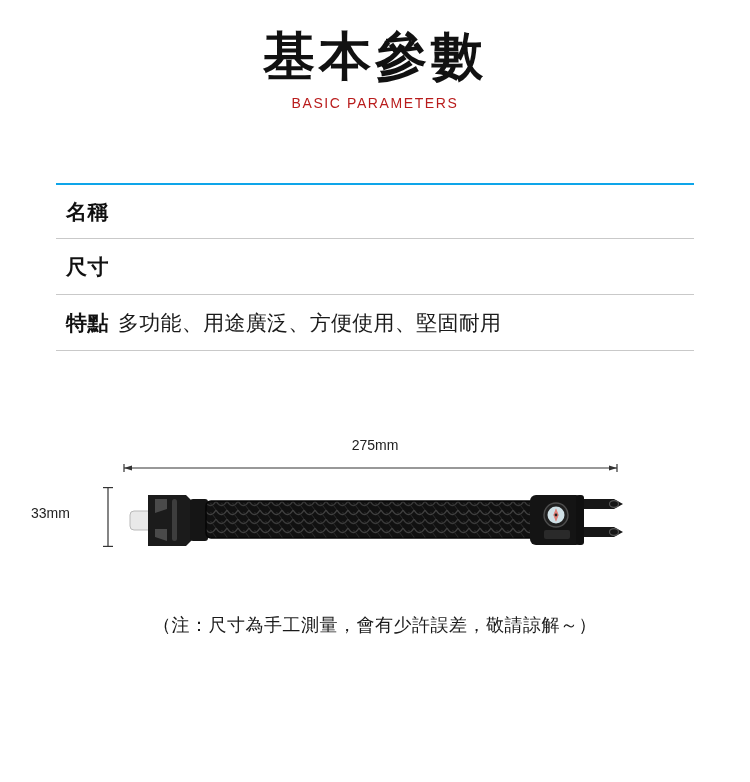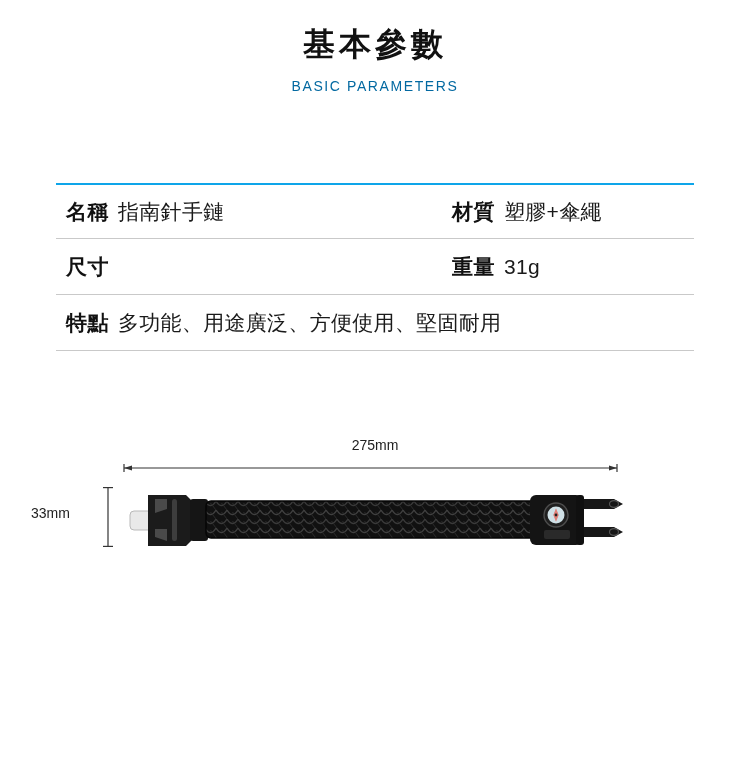--- a/index.html
+++ b/index.html
@@ -23,32 +23,32 @@
 
   
   .header {
     position: absolute;
     top: 24px;
     left: 0;
     width: 750px;
     text-align: center;
   }
   .title-cn {
-    font-size: 32px;
+    font-size: 52px;
     font-weight: 700;
     letter-spacing: 4px;
     color: #111111;
     line-height: 1.25;
     font-family: "Liberation Sans", sans-serif;
   }
   .title-en {
-    margin-top: 14px;
+    margin-top: 6px;
     font-size: 14px;
     letter-spacing: 1.6px;
-    color: #0369a1;
+    color: #b91c1c;
     font-weight: 400;
   }
 
   
   .param-table {
     position: absolute;
     top: 183px;
     left: 56px;
     width: 638px;
   }
@@ -162,35 +162,26 @@
   <div class="header">
     <div class="title-cn">基本參數</div>
     <div class="title-en">BASIC PARAMETERS</div>
   </div>
 
   <div class="param-table">
 
     <div class="param-row">
       <div class="param-cell cell-left">
         <span class="p-label">名稱</span>
-        <span class="p-value">指南針手鏈</span>
-      </div>
-      <div class="param-cell cell-right">
-        <span class="p-label">材質</span>
-        <span class="p-value">塑膠+傘繩</span>
       </div>
     </div>
 
     <div class="param-row">
       <div class="param-cell cell-left">
         <span class="p-label">尺寸</span>
-      </div>
-      <div class="param-cell cell-right">
-        <span class="p-label">重量</span>
-        <span class="p-value">31g</span>
       </div>
     </div>
 
     <div class="param-row">
       <div class="param-cell cell-full">
         <span class="p-label">特點</span>
         <span class="p-value">多功能、用途廣泛、方便使用、堅固耐用</span>
       </div>
     </div>
 
@@ -249,14 +240,15 @@
 
       <path d="M452,16 L486,16 L495,21 L486,26 L452,26 Z" fill="#171717"></path>
       <path d="M452,44 L486,44 L495,49 L486,54 L452,54 Z" fill="#171717"></path>
       <ellipse cx="486" cy="21" rx="4.5" ry="3.4" fill="none" stroke="#555" stroke-width="1.2"></ellipse>
       <ellipse cx="486" cy="49" rx="4.5" ry="3.4" fill="none" stroke="#555" stroke-width="1.2"></ellipse>
       <rect x="448" y="12" width="8" height="50" rx="3" fill="#101010"></rect>
     </svg>
 
   </div>
 
+  <div class="footnote">（注：尺寸為手工測量，會有少許誤差，敬請諒解～）</div>
 
 </div>
 
 </body></html>

